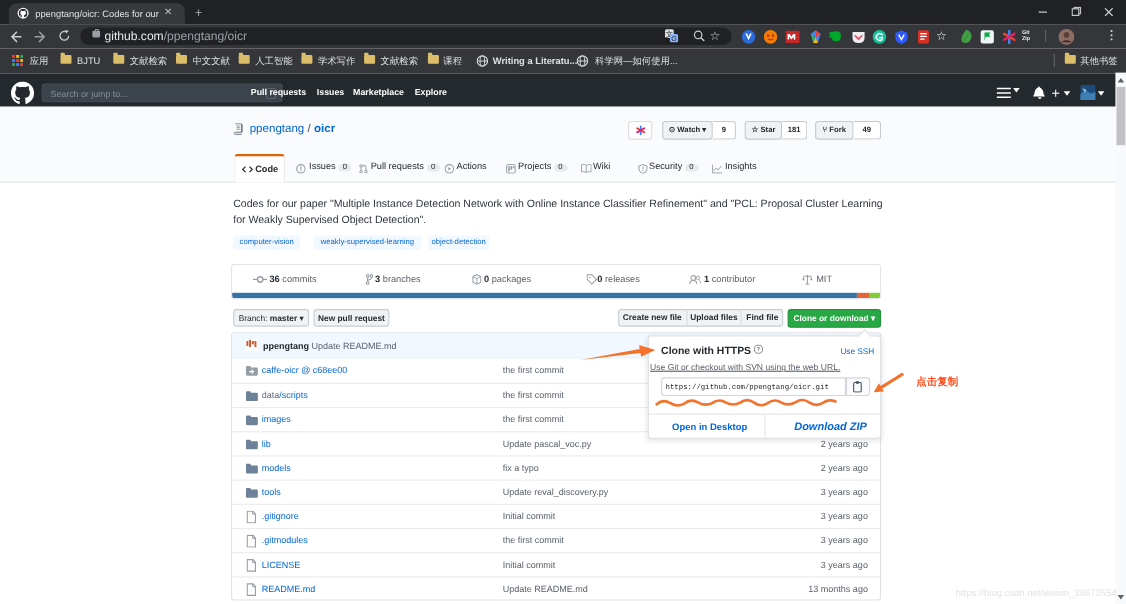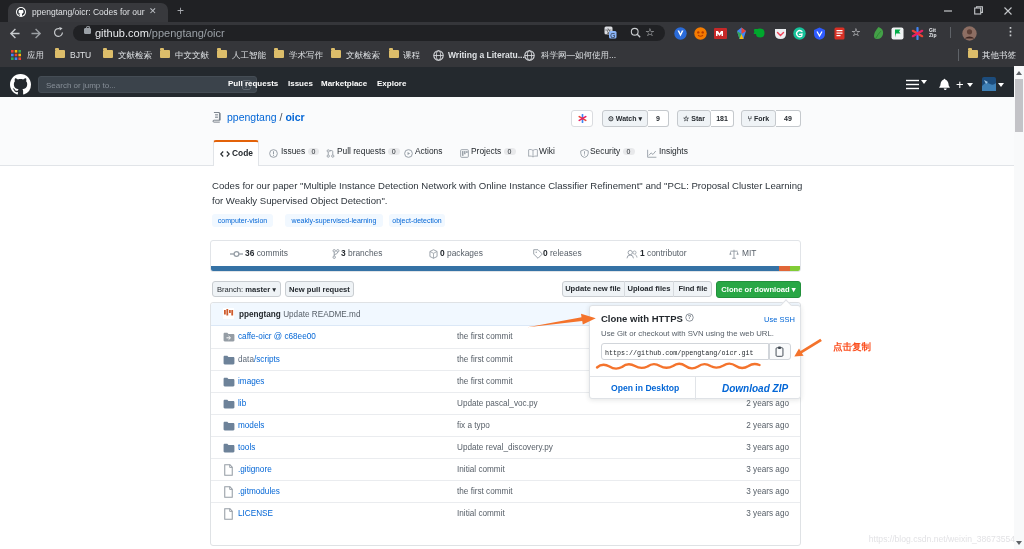--- a/index.html
+++ b/index.html
@@ -367,21 +367,21 @@
 <div class="abs stat" style="left:742px;">MIT</div>
 <div class="abs" id="langbar">
   <div style="position:absolute;left:0;top:0;width:568px;height:5px;background:#3572a5;"></div>
   <div style="position:absolute;left:568px;top:0;width:11px;height:5px;background:#e16737;"></div>
   <div style="position:absolute;left:579px;top:0;width:10px;height:5px;background:#82cc36;"></div>
 </div>
 
 <div class="abs btn" style="left:212px;top:281px;width:69px;height:16px;line-height:15px;">Branch: <b>master</b> ▾</div>
 <div class="abs btn" style="left:285px;top:281px;width:69px;height:16px;line-height:15px;font-weight:bold;">New pull request</div>
 <div class="abs btn" style="left:562px;top:281px;width:150px;height:16px;"></div>
-<div class="abs" style="left:562px;top:281px;width:62px;height:16px;font-size:7.6px;font-weight:bold;color:#24292e;text-align:center;line-height:16px;">Update new file</div>
+<div class="abs" style="left:562px;top:281px;width:62px;height:16px;font-size:7.6px;font-weight:bold;color:#24292e;text-align:center;line-height:16px;">Create new file</div>
 <div class="abs" style="left:624px;top:281px;width:50px;height:16px;font-size:7.6px;font-weight:bold;color:#24292e;text-align:center;line-height:16px;border-left:1px solid #d7dbdf;border-right:1px solid #d7dbdf;">Upload files</div>
 <div class="abs" style="left:674px;top:281px;width:38px;height:16px;font-size:7.6px;font-weight:bold;color:#24292e;text-align:center;line-height:16px;">Find file</div>
 <div class="abs" style="left:716px;top:281px;width:85px;height:17px;background:#28a745;border:1px solid #22903c;border-radius:3px;font-size:7.6px;font-weight:bold;color:#fff;text-align:center;line-height:15px;">Clone or download ▾</div>
 
 <div class="abs" id="filetable">
   <div id="commitrow"></div>
   <svg class="abs" style="left:12px;top:5px;" width="11" height="11" viewBox="0 0 11 11">
       <rect width="11" height="11" fill="#fff"></rect>
       <g fill="#cf5c2e">
         <rect x="1" y="2" width="1.8" height="4.5"></rect>
@@ -457,30 +457,39 @@
   </div>
   <div class="frow" style="top:199px;">
     <svg class="abs" style="left:13px;top:4.5px;" width="9" height="12" viewBox="0 0 12 16">
         <path d="M1 1 H8 L11 4.2 V15 H1 Z" stroke="#959da5" stroke-width="1.4" fill="none"></path>
         <path d="M7.6 1 V4.6 H11" stroke="#959da5" stroke-width="1.2" fill="none"></path>
       </svg>
       <div class="fname">LICENSE</div>
       <div class="fmsg">Initial commit</div>
       <div class="fdate">3 years ago</div>
   </div>
+  <div class="frow" style="top:221px;">
+    <svg class="abs" style="left:13px;top:4.5px;" width="9" height="12" viewBox="0 0 12 16">
+        <path d="M1 1 H8 L11 4.2 V15 H1 Z" stroke="#959da5" stroke-width="1.4" fill="none"></path>
+        <path d="M7.6 1 V4.6 H11" stroke="#959da5" stroke-width="1.2" fill="none"></path>
+      </svg>
+      <div class="fname">README.md</div>
+      <div class="fmsg">Update README.md</div>
+      <div class="fdate">13 months ago</div>
+  </div>
 </div>
 
 <div class="abs" id="popup">
   <div class="abs" style="left:192px;top:-5px;width:8px;height:8px;background:#fff;border-left:1px solid #dfe2e6;border-top:1px solid #dfe2e6;transform:rotate(45deg);"></div>
   <div class="abs" style="left:11px;top:7px;font-size:9.5px;font-weight:bold;color:#24292e;">Clone with HTTPS <svg style="vertical-align:0px;" width="9" height="9" viewBox="0 0 14 14">
         <circle cx="7" cy="7" r="5.8" stroke="#6a737d" stroke-width="1.2" fill="none"></circle>
         <text x="7" y="9.8" font-size="8.5" fill="#6a737d" text-anchor="middle" font-family="Liberation Sans">?</text>
       </svg></div>
   <div class="abs" style="left:174px;top:8.5px;font-size:7.5px;color:#0366d6;">Use SSH</div>
-  <div class="abs" style="left:11px;top:23px;font-size:7.8px;color:#586069;">Use Git or checkout with SVN using the web URL.</div>
+  <div class="abs" style="left:1px;top:23px;font-size:7.8px;color:#586069;text-decoration:underline;">Use Git or checkout with SVN using the web URL.</div>
   <div class="abs" style="left:11px;top:37px;width:168px;height:17px;background:#fff;border:1px solid #d1d5da;border-radius:3px 0 0 3px;"></div>
   <div class="abs" style="left:15px;top:42.5px;font-size:6.7px;font-family:'Liberation Mono',monospace;color:#24292e;">https://github.com/ppengtang/oicr.git</div>
   <div class="abs" style="left:179px;top:37px;width:22px;height:17px;background:#fafbfc;border:1px solid #d1d5da;border-radius:0 3px 3px 0;"></div>
   <svg class="abs" style="left:184px;top:40px;" width="11" height="11" viewBox="0 0 14 16">
       <rect x="2" y="2.5" width="10" height="12.5" rx="1.5" stroke="#424a53" stroke-width="1.4" fill="none"></rect>
       <rect x="5" y="0.8" width="4" height="3.4" rx="0.8" fill="#424a53"></rect>
     </svg>
   <div class="abs" style="left:0px;top:70px;width:210px;height:24px;border-top:1px solid #e1e4e8;"></div>
   <div class="abs" style="left:105px;top:70px;width:1px;height:24px;background:#e1e4e8;"></div>
   <div class="abs" style="left:21px;top:77px;font-size:8.6px;font-weight:bold;color:#0366d6;">Open in Desktop</div>

